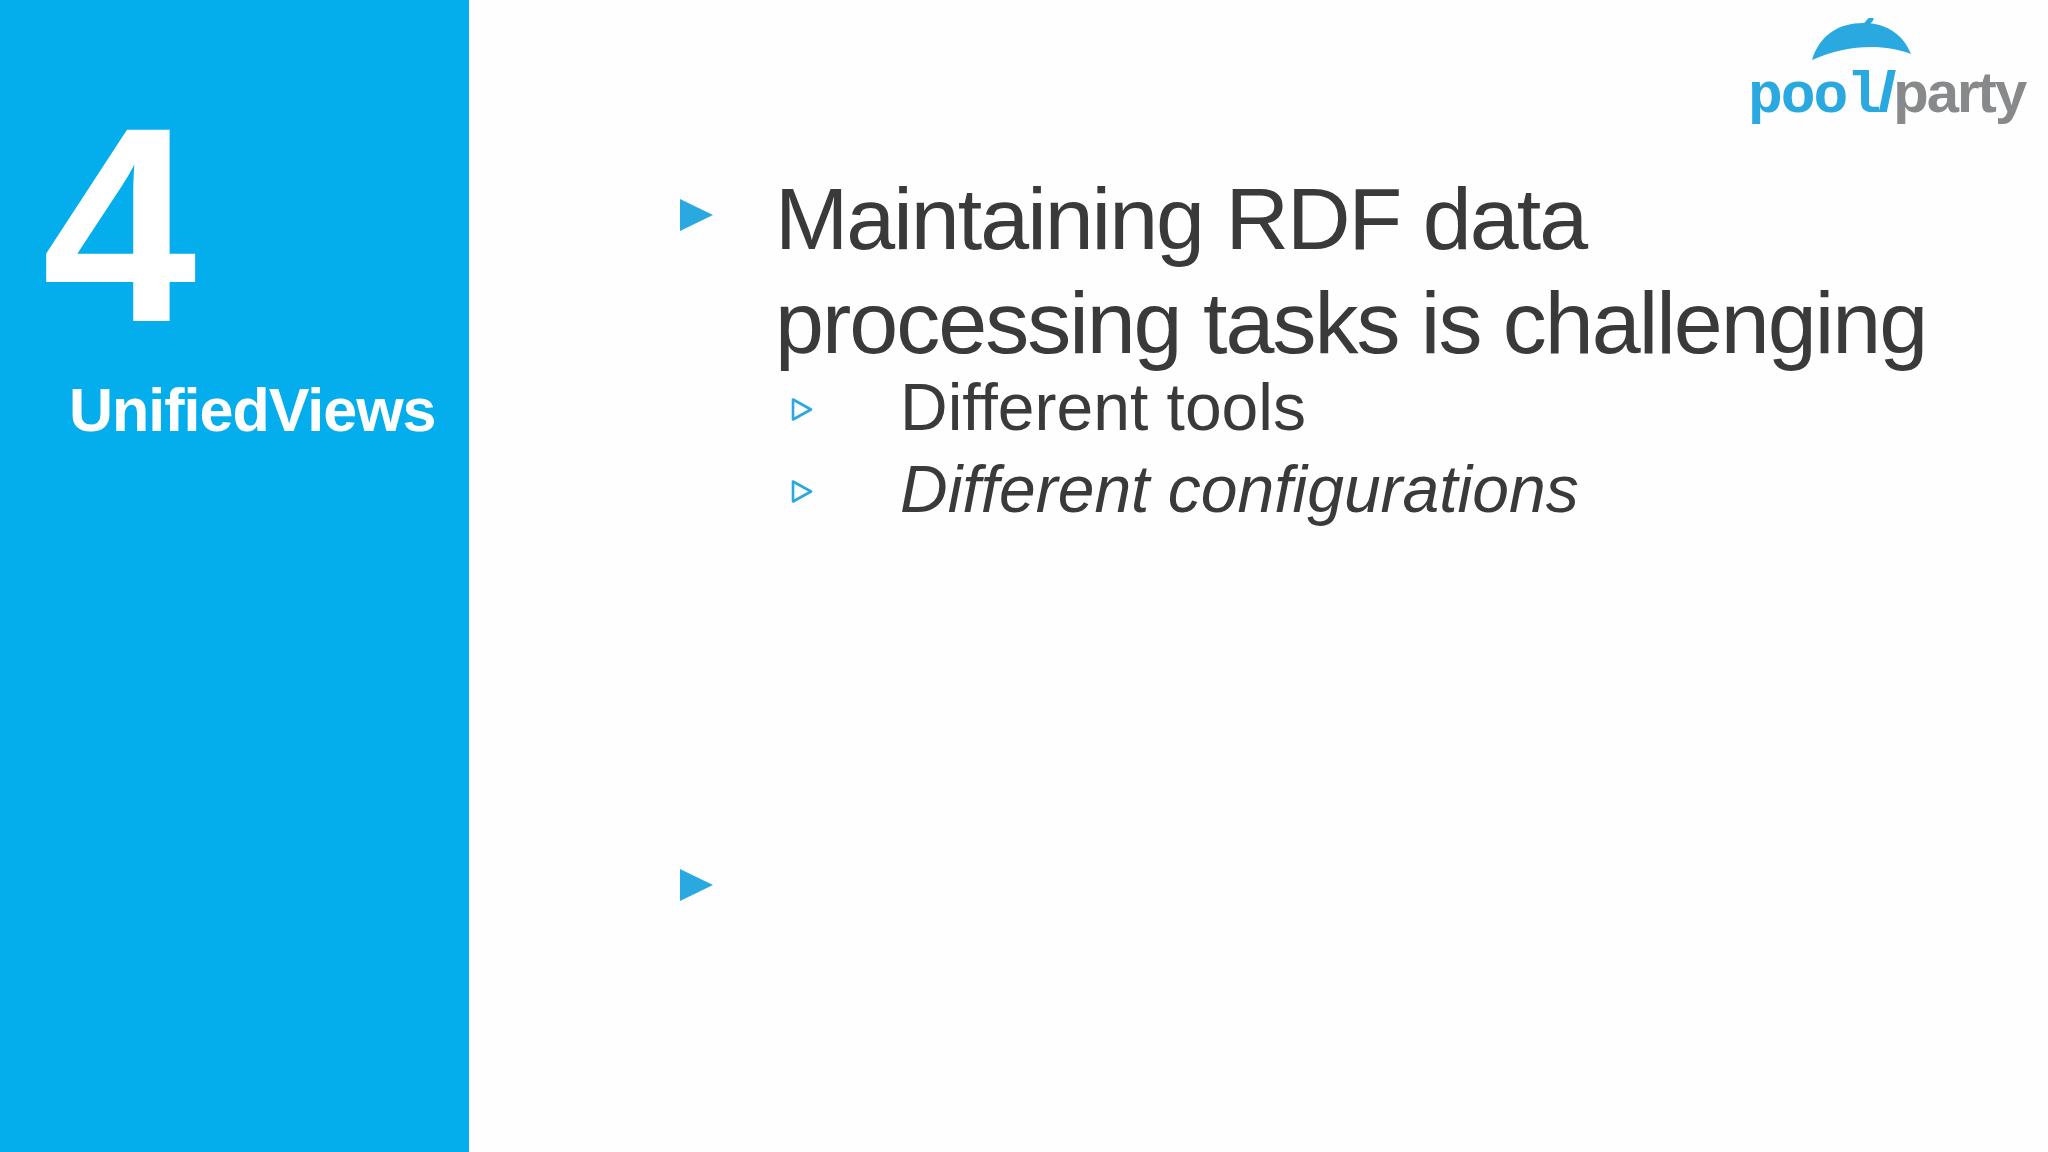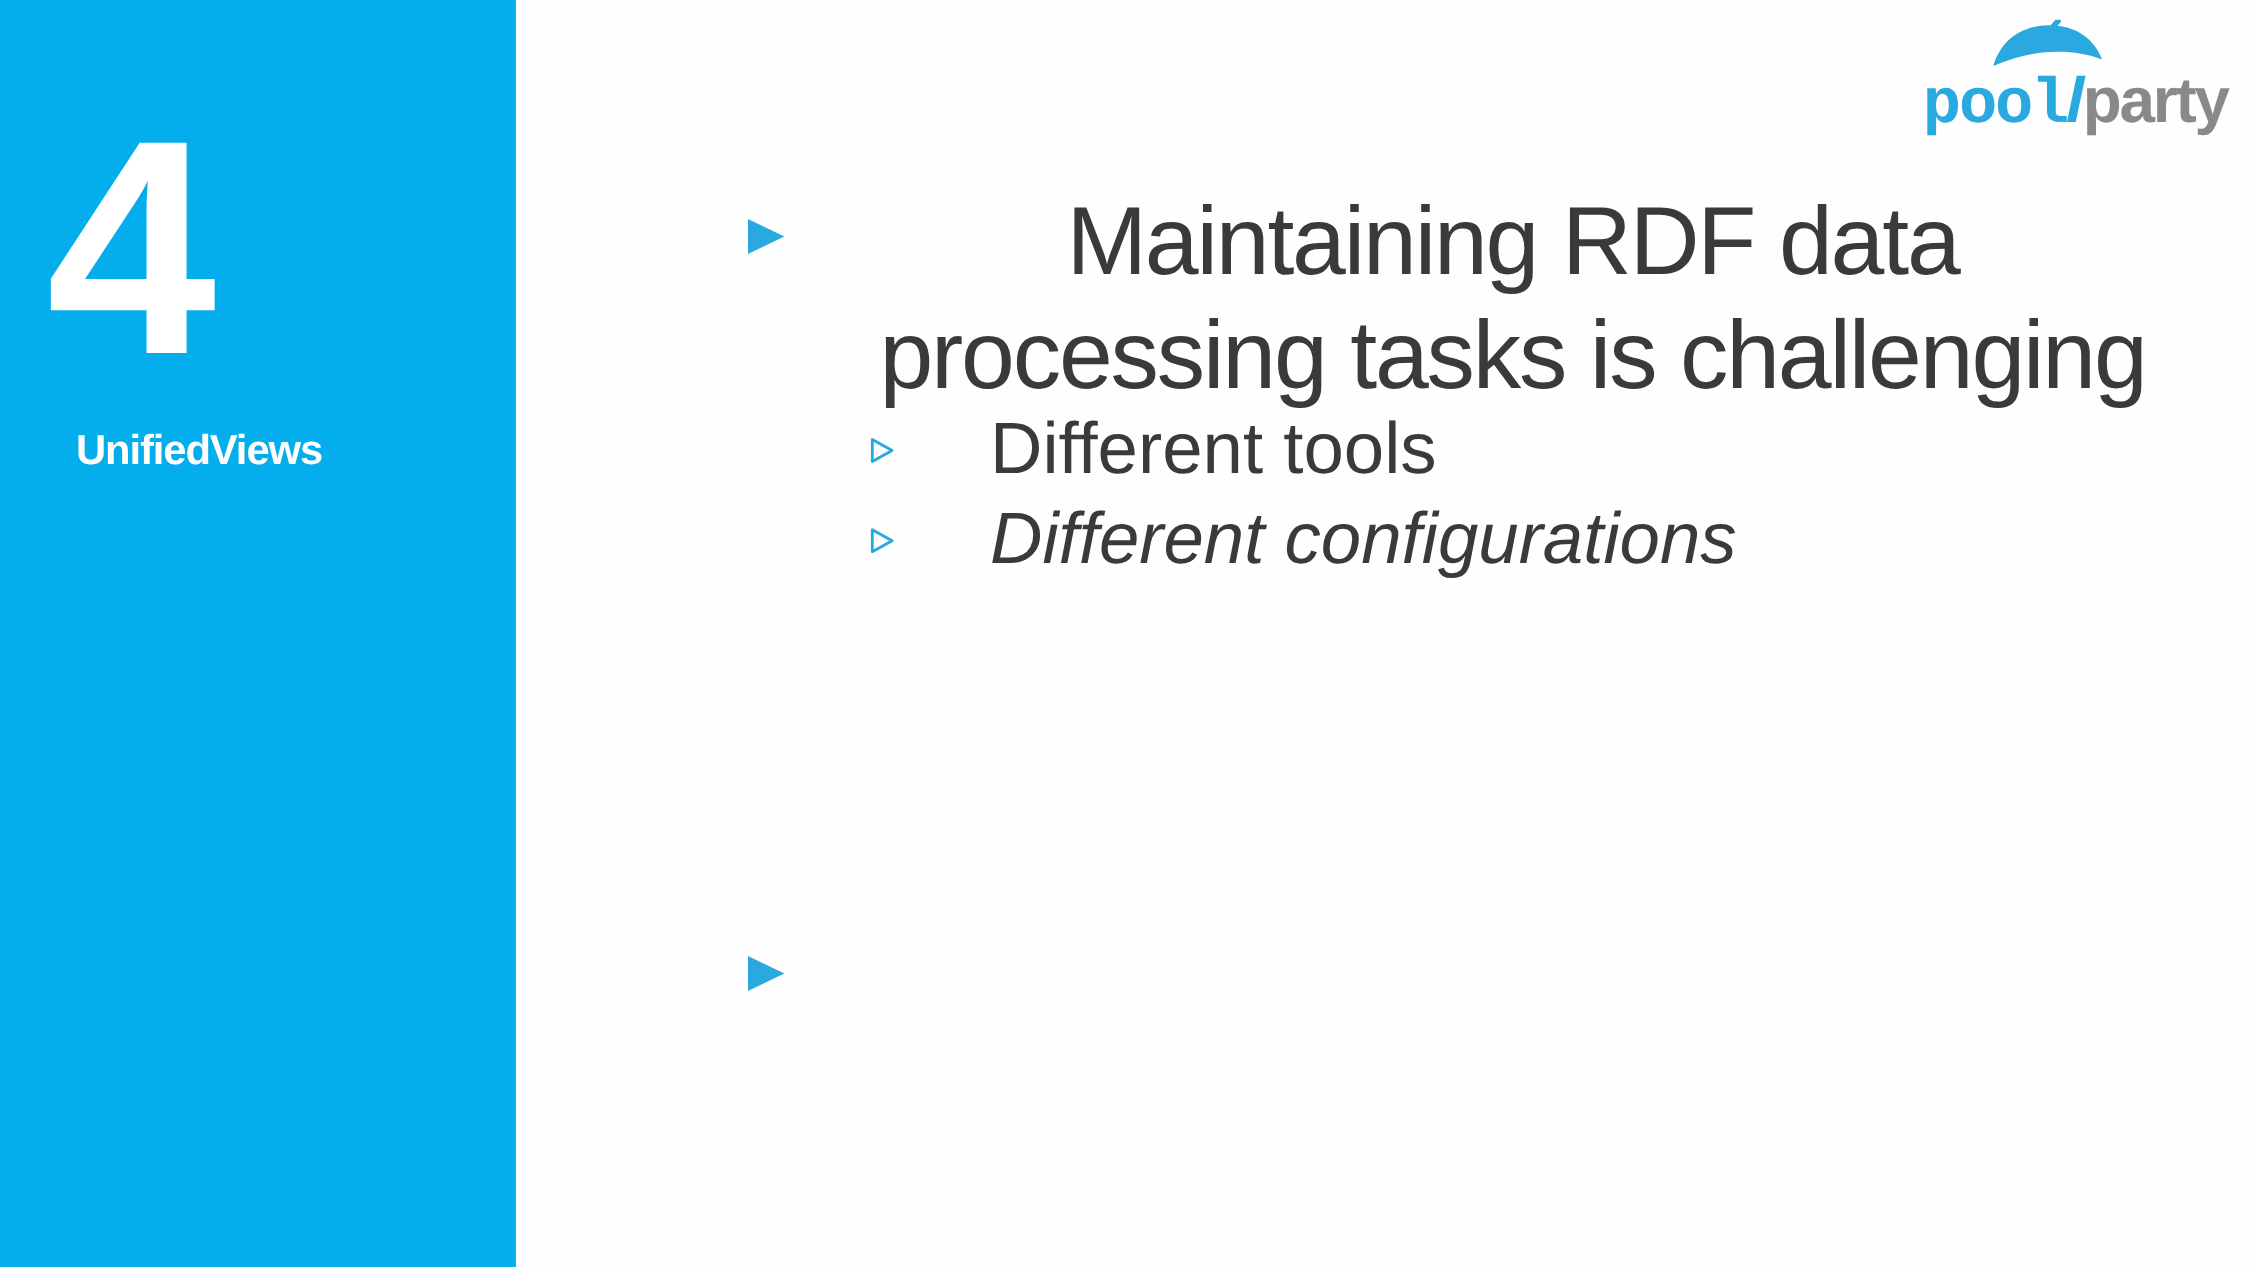--- a/index.html
+++ b/index.html
@@ -25,21 +25,21 @@
     position: absolute;
     left: 42px; top: 86px;
     font-size: 278px;
     line-height: 1;
     font-weight: bold;
     color: #FFFFFF;
   }
   .section-title {
     position: absolute;
     left: 69px; top: 372px;
-    font-size: 38px;
+    font-size: 61px;
     line-height: 77px;
     font-weight: bold;
     letter-spacing: -1px;
     color: #FFFFFF;
   }
 
   
   .logo {
     position: absolute;
     top: 18px; right: 30px;
@@ -74,21 +74,21 @@
     font-size: 88px;
     line-height: 104px;
     letter-spacing: -2px;
     margin-left: 62px;
   }
   .bullet-row.l2 .bullet-text {
     font-size: 66px;
     line-height: 82px;
     margin-left: 85px;
   }
-  .row-1 { left: 680px; top: 167px; text-align: center; }
+  .row-1 { left: 680px; top: 167px; }
   .row-1 .bullet-text { width: 1200px; }
   .row-2 { left: 790px; top: 366px; }
   .row-3 { left: 790px; top: 448px; font-style: italic; }
   .row-4 { left: 790px; top: 538px; }
   .row-4 .bullet-text { width: 950px; line-height: 96px; }
   .row-5 { left: 680px; top: 833px; }
 
   .tri-solid {
     width: 0; height: 0;
     border-left: 33px solid var(--bullet-blue, #29A9E0);

